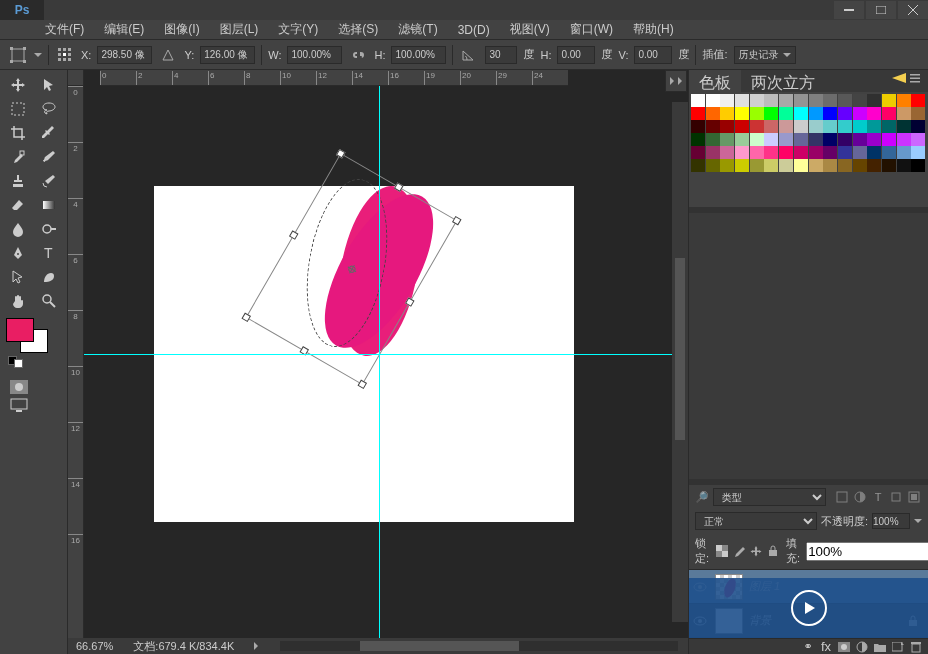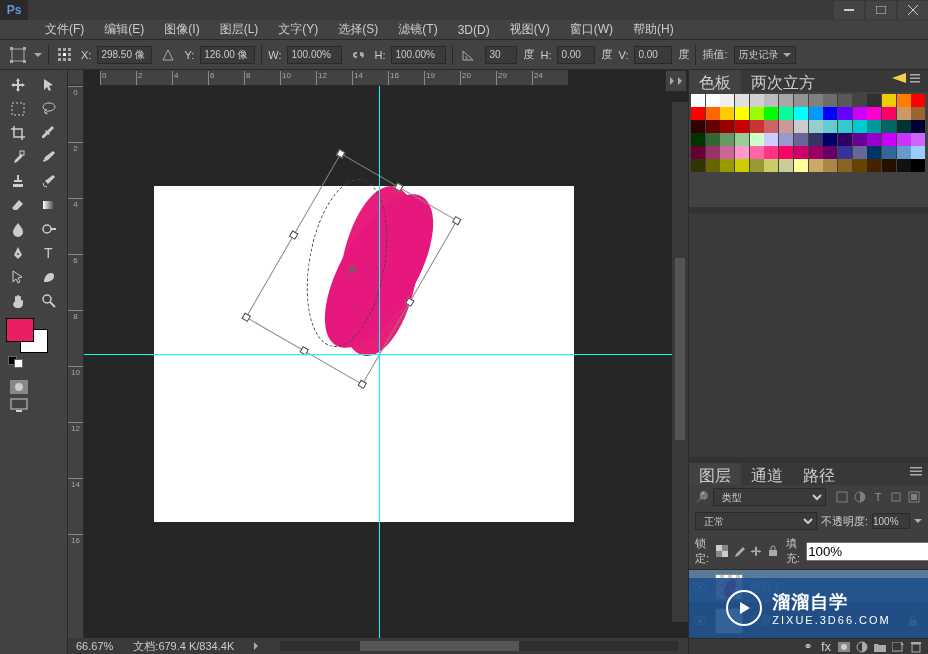--- a/index.html
+++ b/index.html
@@ -1,19 +1,19 @@
 <!DOCTYPE html>
 <html><head>
 <meta charset="utf-8">
 <style>
 * { margin: 0; padding: 0; box-sizing: border-box; font-family: "Microsoft YaHei", Arial, sans-serif; }
 body { background: #323232; color: #ccc; font-size: 11px; overflow: hidden; width: 928px; height: 654px; }
 
 .titlebar { height: 20px; background: #3a3a3a; display: flex; align-items: center; }
-.ps-logo { width: 28px; height: 20px; display: flex; align-items: center; justify-content: center; background: #2a2a2a; color: #5b9bd5; font-weight: bold; font-size: 12px; }
+.ps-logo { width: 44px; height: 20px; display: flex; align-items: center; justify-content: center; background: #2a2a2a; color: #5b9bd5; font-weight: bold; font-size: 12px; }
 .window-controls { margin-left: auto; display: flex; }
 .window-btn { width: 30px; height: 18px; display: flex; align-items: center; justify-content: center; background: #444; margin-left: 2px; cursor: pointer; }
 
 .menubar { height: 20px; background: #424242; border-bottom: 1px solid #2a2a2a; display: flex; align-items: center; padding-left: 35px; }
 .menu-item { padding: 2px 10px; cursor: pointer; font-size: 12px; }
 
 .optionsbar { height: 30px; background: #424242; border-bottom: 1px solid #2a2a2a; display: flex; align-items: center; padding: 0 8px; gap: 6px; }
 .opt-icon { width: 20px; height: 18px; display: flex; align-items: center; justify-content: center; cursor: pointer; }
 .opt-label { font-size: 11px; color: #ccc; }
 .opt-input { width: 55px; height: 18px; background: #3a3a3a; border: 1px solid #2a2a2a; color: #ccc; font-size: 10px; padding: 0 3px; }
@@ -545,32 +545,20 @@
           <div class="swatch-cell" style="background: rgb(17, 17, 17);"></div>
           <div class="swatch-cell" style="background: rgb(0, 0, 0);"></div>
         </div>
     </div>
 
     <div class="panel-divider"></div>
     <div class="panel-spacer"></div>
     <div class="panel-divider"></div>
 
     <div class="layers-panel">
-      <div class="panel-tabs">
-        <div class="panel-tab active">图层</div>
-        <div class="panel-tab">通道</div>
-        <div class="panel-tab">路径</div>
-        <div style="margin-left:auto; padding:3px 6px;">
-            <svg width="12" height="10">
-              <rect y="1" width="12" height="1.5" fill="#aaa"></rect>
-              <rect y="4.5" width="12" height="1.5" fill="#aaa"></rect>
-              <rect y="8" width="12" height="1.5" fill="#aaa"></rect>
-            </svg>
-          </div>
-      </div>
       <div class="layer-opts">
         <span style="opacity:.7">🔎</span>
         <select class="sel-blend"><option>类型</option></select>
         <div class="filler-icons">
           <div class="ico">
               <svg width="12" height="12">
                 <rect x="1" y="1" width="10" height="10" fill="none" stroke="#aaa"></rect>
               </svg>
             </div>
           <div class="ico">
@@ -665,24 +653,20 @@
           </div>
         </div>
     </div>
 
     <div class="watermark">
       <div class="wm-logo">
           <svg width="16" height="16">
             <polygon points="4,2 14,8 4,14" fill="#fff"></polygon>
           </svg>
         </div>
-      <div>
-        <div class="wm-text">溜溜自学</div>
-        <div class="wm-sub">ZIXUE.3D66.COM</div>
-      </div>
     </div>
 
     <div class="panel-bottom">
       <div class="pb-icon">⚭</div>
       <div class="pb-icon">
           <span style="font-size:13px">fx</span>
         </div>
       <div class="pb-icon">
           <svg width="12" height="10">
             <rect width="12" height="10" fill="#888"></rect>

